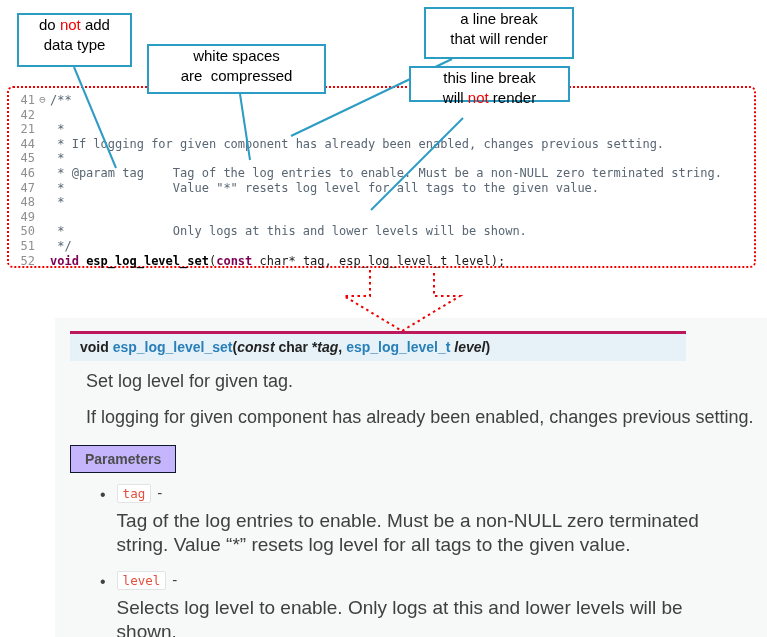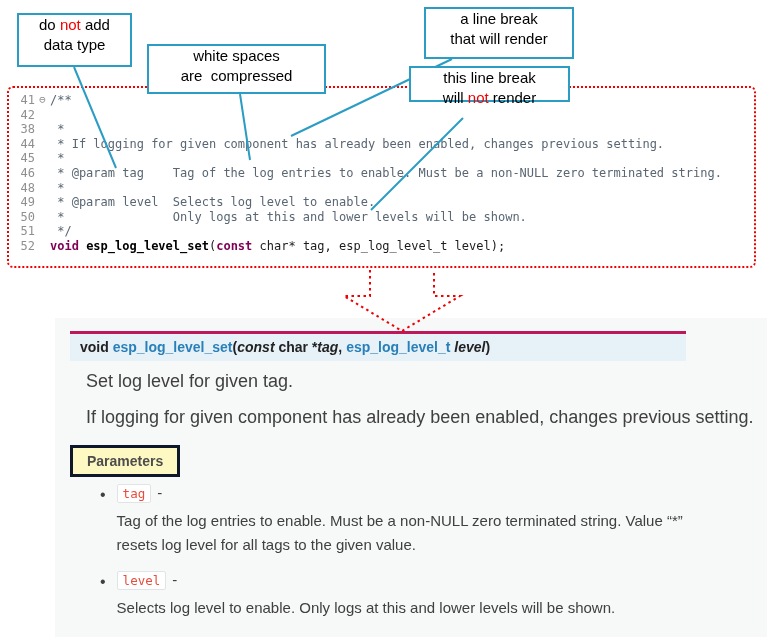--- a/index.html
+++ b/index.html
@@ -47,31 +47,31 @@
     position:absolute; left:15px; top:13px; width:616px;
     background:#e7f1f8; border-top:3px solid #be185d;
     padding:5px 10px 6px 10px; font-size:14px; font-weight:bold; color:#222;
     white-space:pre;
   }
   .sig-name, .sig-type { color:#2980b9; }
   .sig-it { font-style:italic; }
   .dpara { position:absolute; left:31px; font-size:18px; line-height:22px; color:#404040; }
   .rubric {
     position:absolute; left:15px; top:127px; display:inline-block;
-    background:#fef9c3; border:3px solid #0f172a; padding:5px 14px;
+    background:#c4b5fd; border:1px solid #0f172a; padding:5px 14px;
     font-size:14px; font-weight:bold; color:#4d4d4d;
   }
   .param-item { position:absolute; left:45px; display:flex; gap:11px; width:640px; }
   .bullet { color:#404040; font-size:16px; line-height:22px; }
   .chip {
     font-family:"DejaVu Sans Mono", monospace; font-size:12.5px; color:#e74c3c;
     background:#fff; border:1px solid #e1e4e5; padding:1px 5px; border-radius:2px;
   }
   .dash { margin-left:6px; color:#404040; font-size:15px; }
-  .param-desc { margin-top:7px; font-size:15px; line-height:24px; color:#404040; width:596px; }
+  .param-desc { margin-top:7px; font-size:19px; line-height:24px; color:#404040; width:596px; }
 </style>
 </head>
 <body>
 
 <div class="page">
 
   <div class="callout" style="left:17px;top:13px;width:115px;height:54px;">
     <div><span>do </span><span class="red">not</span><span> add</span></div>
     <div>data type</div>
   </div>
@@ -102,48 +102,52 @@
     <div class="crow">
       <span class="lnum">41</span>
       <span class="foldc">⊖</span>
       <span class="ctext">/**</span>
     </div>
     <div class="crow">
       <span class="lnum">42</span>
       <span class="foldc"></span>
     </div>
     <div class="crow">
-      <span class="lnum">38</span>
+      <span class="lnum">21</span>
       <span class="foldc"></span>
       <span class="ctext"> *</span>
     </div>
     <div class="crow">
       <span class="lnum">44</span>
       <span class="foldc"></span>
       <span class="ctext"> * If logging for given component has already been enabled, changes previous setting.</span>
     </div>
     <div class="crow">
       <span class="lnum">45</span>
       <span class="foldc"></span>
       <span class="ctext"> *</span>
     </div>
     <div class="crow">
       <span class="lnum">46</span>
       <span class="foldc"></span>
       <span class="ctext"> * @param tag    Tag of the log entries to enable. Must be a non-NULL zero terminated string.</span>
     </div>
     <div class="crow">
+      <span class="lnum">47</span>
+      <span class="foldc"></span>
+      <span class="ctext"> *               Value "*" resets log level for all tags to the given value.</span>
+    </div>
+    <div class="crow">
       <span class="lnum">48</span>
       <span class="foldc"></span>
       <span class="ctext"> *</span>
     </div>
     <div class="crow">
       <span class="lnum">49</span>
       <span class="foldc"></span>
-      <span class="ctext"> * @param level  Selects log level to enable.</span>
     </div>
     <div class="crow">
       <span class="lnum">50</span>
       <span class="foldc"></span>
       <span class="ctext"> *               Only logs at this and lower levels will be shown.</span>
     </div>
     <div class="crow">
       <span class="lnum">51</span>
       <span class="foldc"></span>
       <span class="ctext"> */</span>

